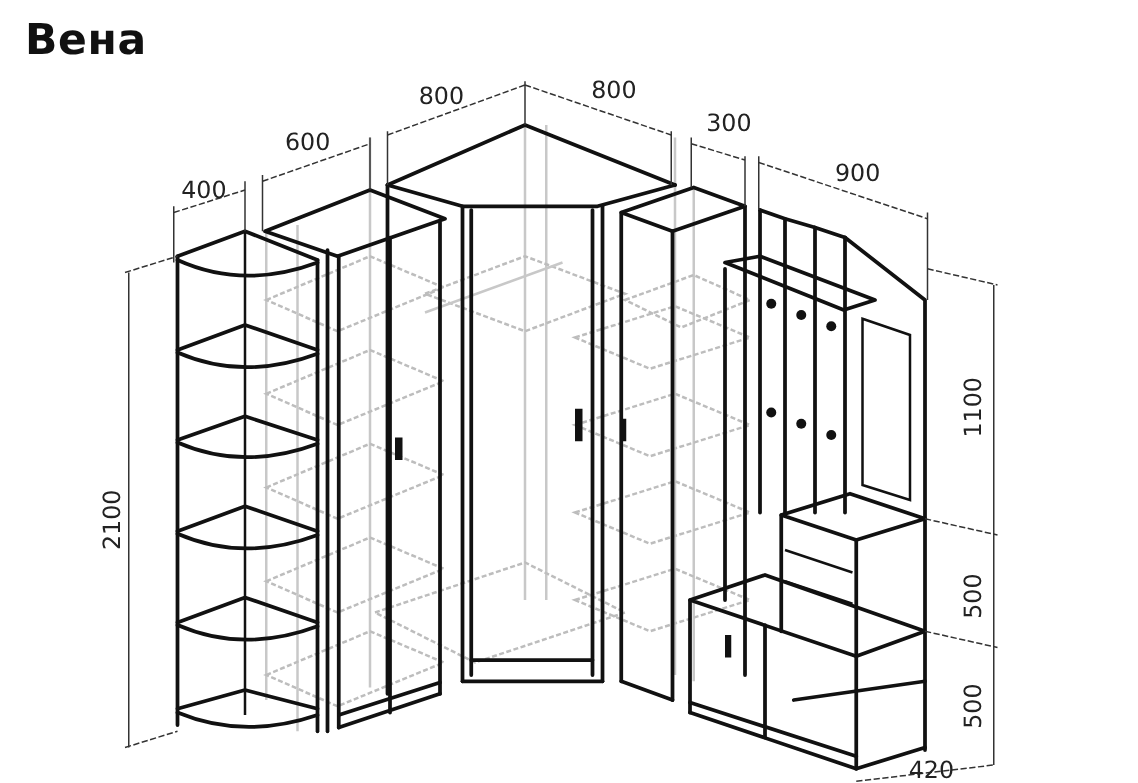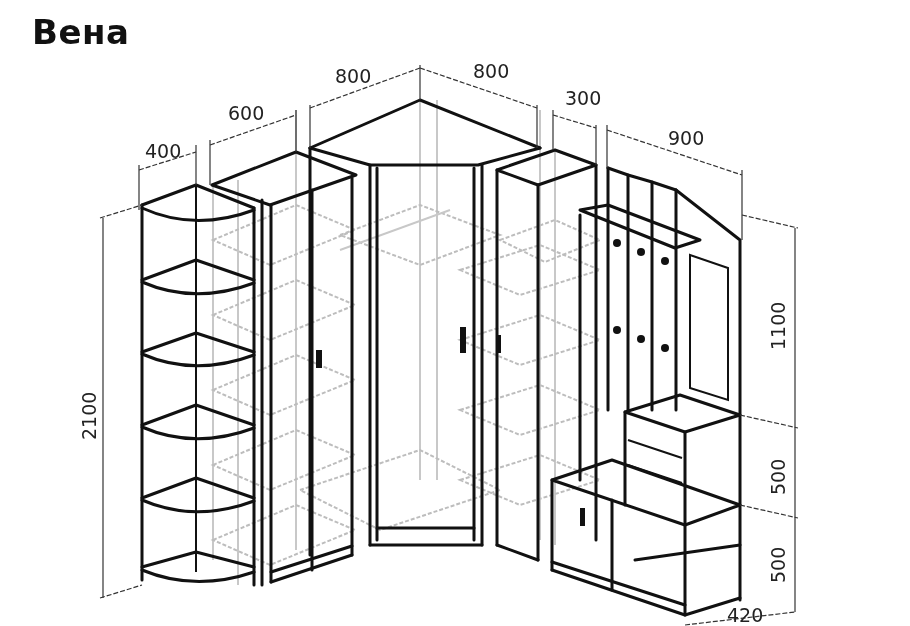--- a/index.html
+++ b/index.html
@@ -1,17 +1,17 @@
 <!DOCTYPE html>
 <html><head>
 <meta charset="utf-8">
 <style>
   html, body { margin: 0; padding: 0; background: #ffffff; }
   body { width: 910px; height: 626px; position: relative; overflow: hidden; font-family: "DejaVu Sans", sans-serif; }
-  .title { position: absolute; left: 32px; top: 12px; font-family: "DejaVu Sans", sans-serif; font-weight: bold; font-size: 34px; color: #111; letter-spacing: 0.5px; }
+  .title { position: absolute; left: 20px; top: 12px; font-family: "DejaVu Sans", sans-serif; font-weight: bold; font-size: 34px; color: #111; letter-spacing: 0.5px; }
   svg.drawing { position: absolute; left: 0; top: 0; }
   .dimtext { font-family: "DejaVu Sans", sans-serif; font-size: 19px; fill: #222; }
   .k { stroke: #111; fill: none; stroke-width: 3; stroke-linejoin: round; stroke-linecap: round; }
   .k2 { stroke: #111; fill: none; stroke-width: 2; }
   .g { stroke: #c8c8c8; fill: none; stroke-width: 2; }
   .gd { stroke: #bdbdbd; fill: none; stroke-width: 2; stroke-dasharray: 4 2; }
   .dim { stroke: #333; fill: none; stroke-width: 1.2; }
   .dimd { stroke: #333; fill: none; stroke-width: 1.2; stroke-dasharray: 5 2; }
 </style>
 </head>

